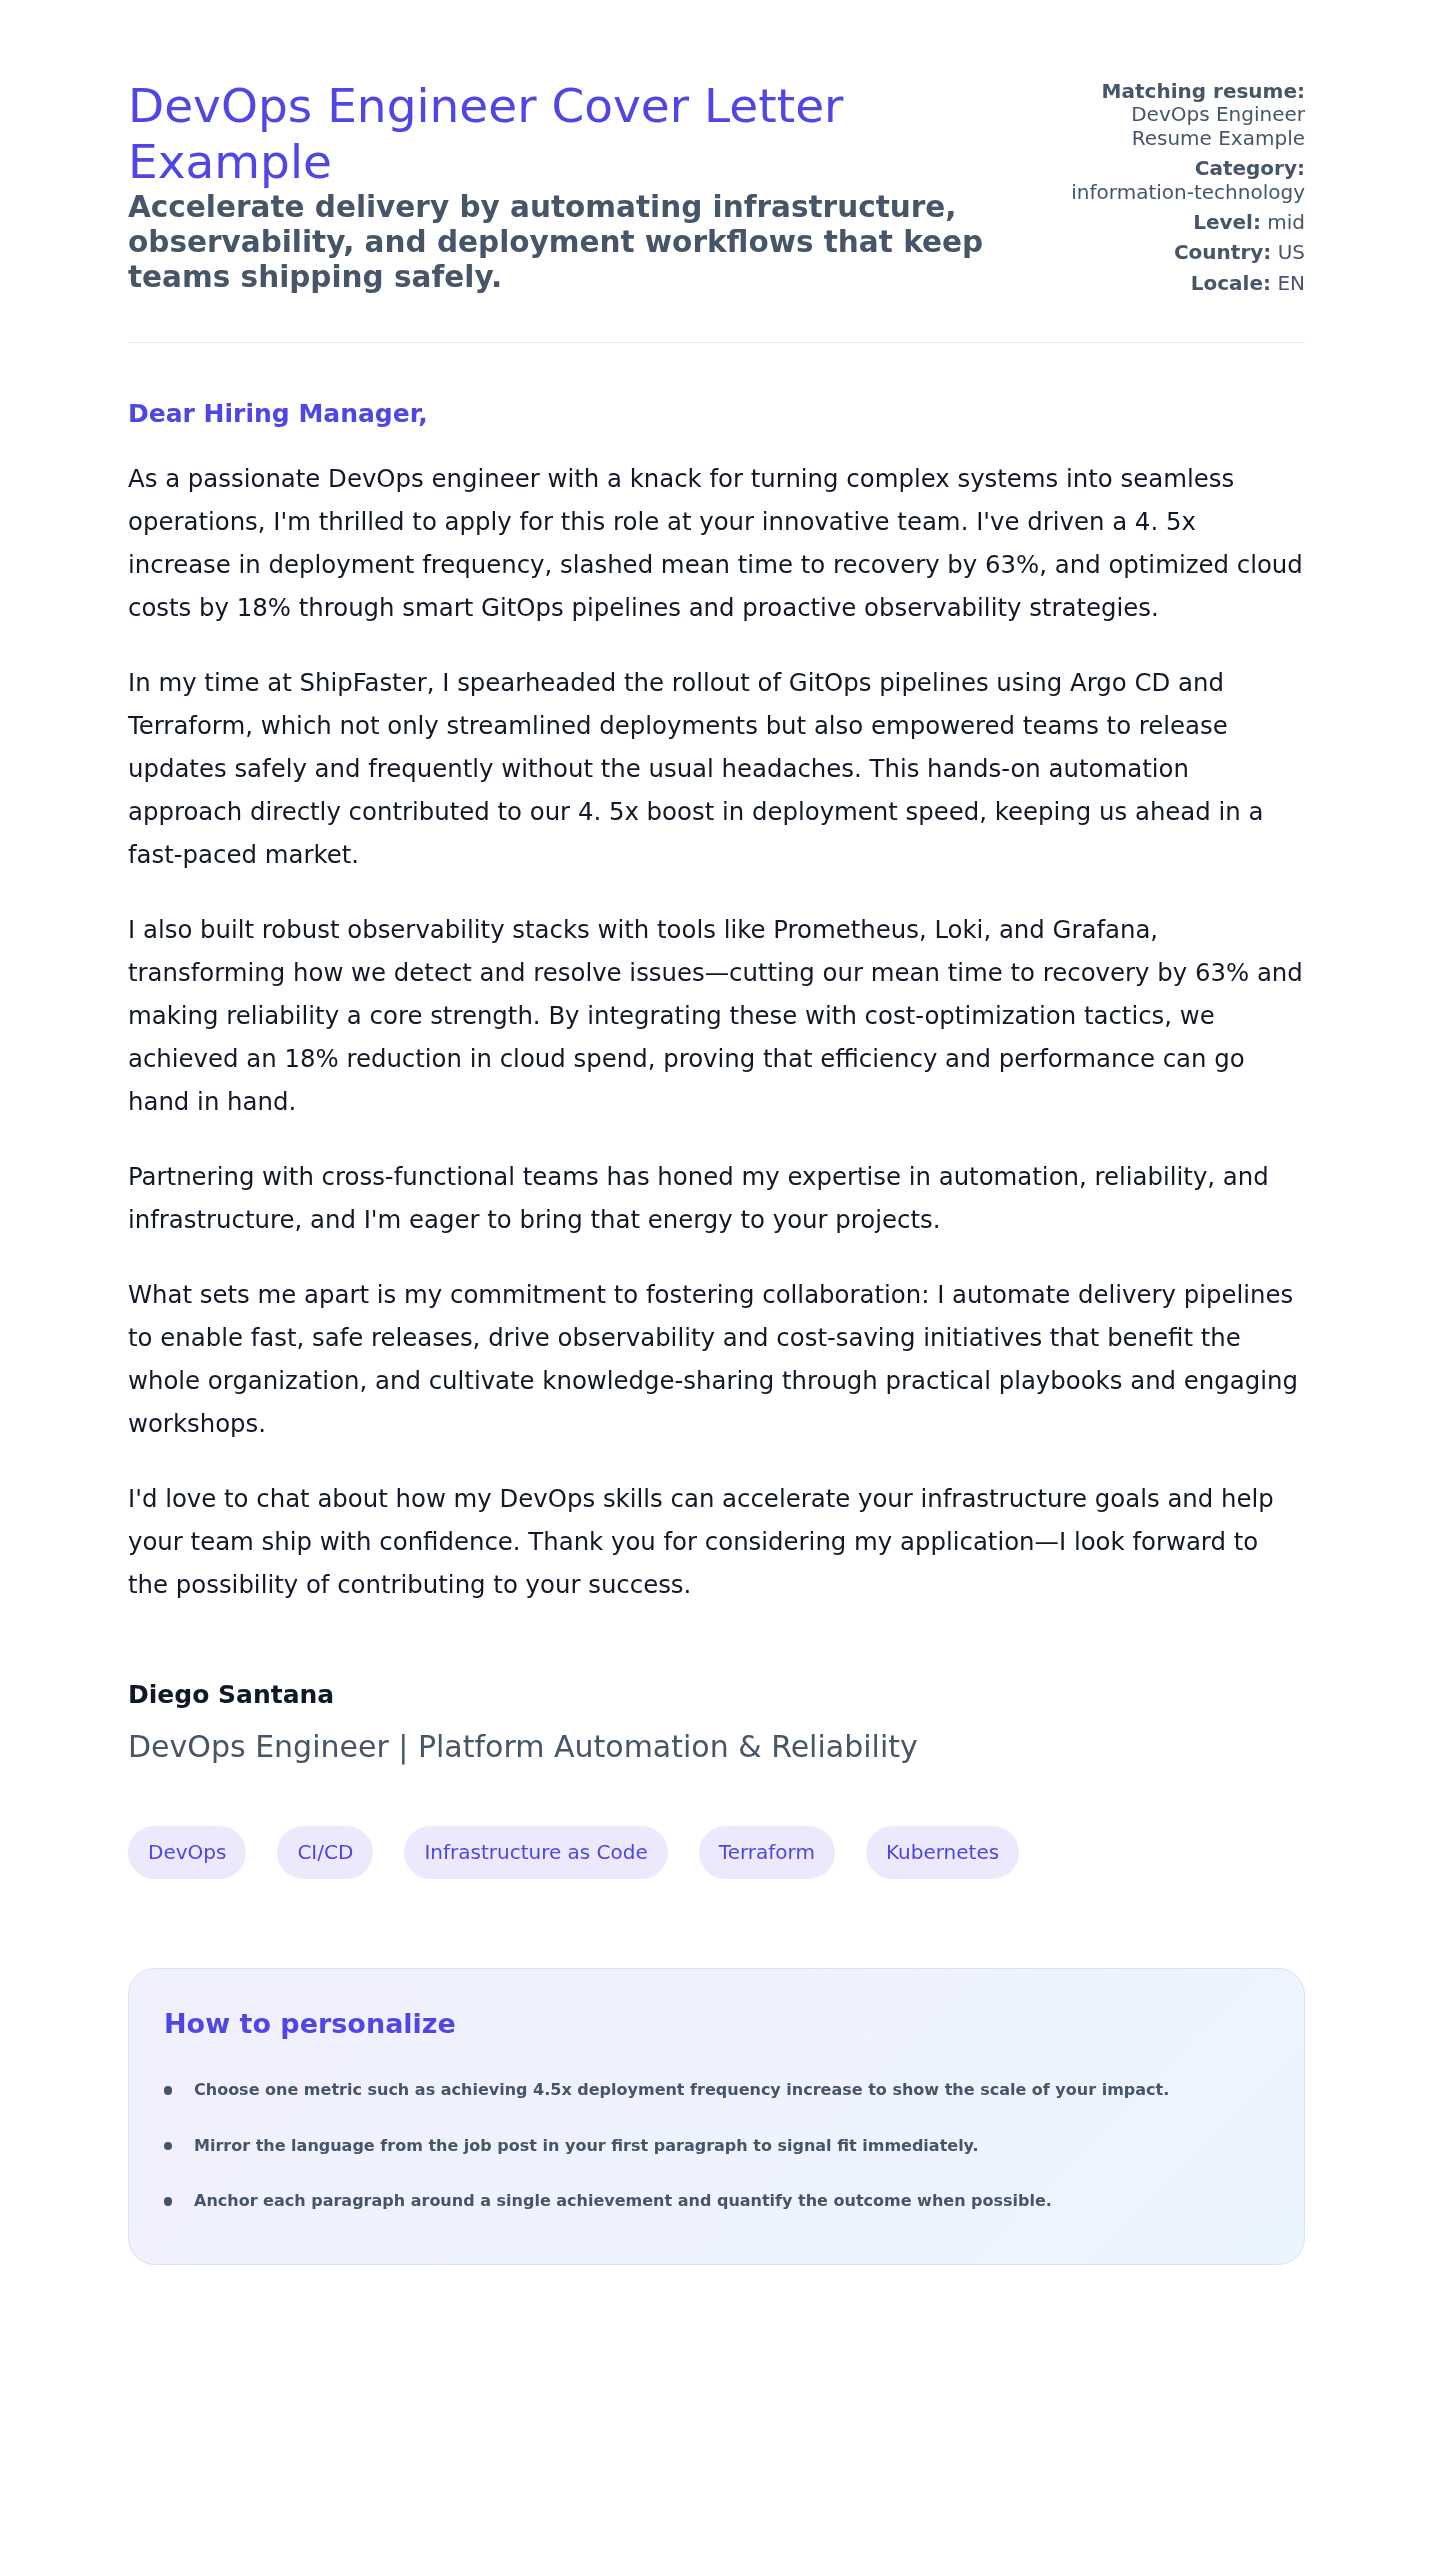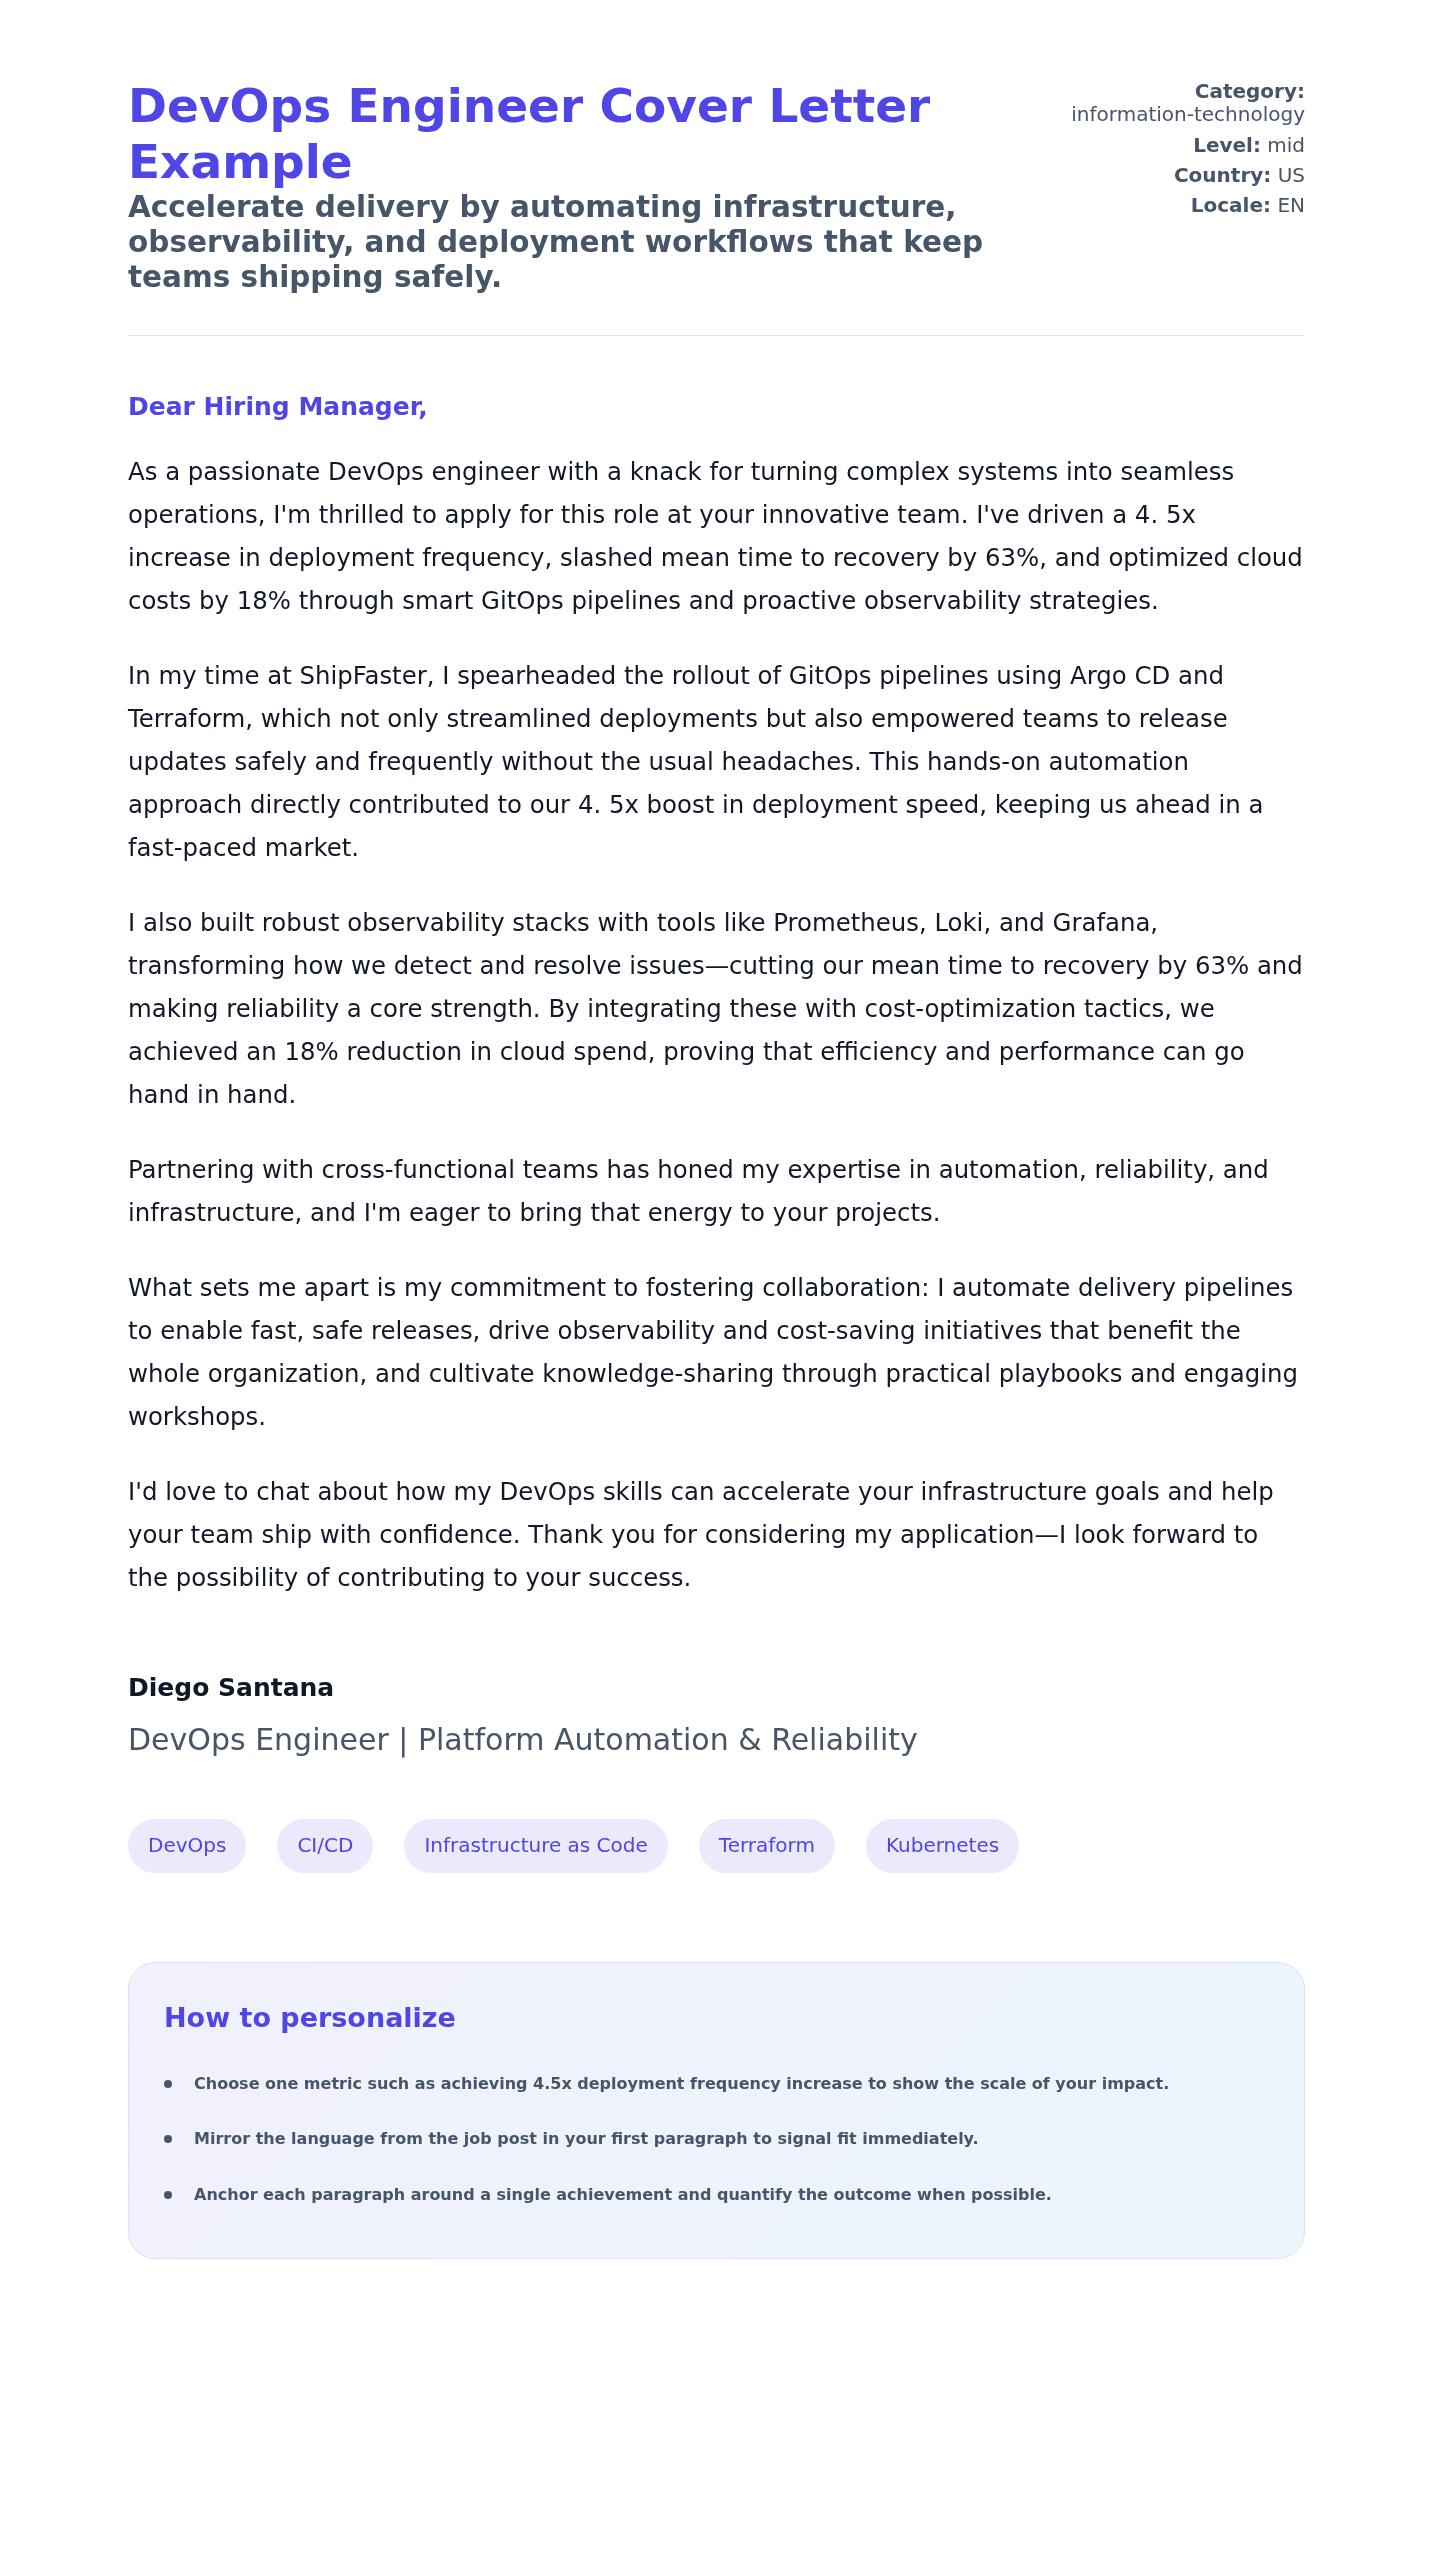--- a/index.html
+++ b/index.html
@@ -17,21 +17,21 @@
     .header {
       display: flex;
       justify-content: space-between;
       align-items: flex-start;
       padding-bottom: 40px;
       border-bottom: 1.7px solid #e5e7eb;
     }
     .header-left { width: 910px; }
     .title {
       font-size: 47px;
-      font-weight: bold;
+      font-weight: normal;
       color: #4f46e5;
       line-height: 56px;
       letter-spacing: 0px;
     }
     .subtitle {
       font-size: 29.5px;
       font-weight: bold;
       color: #475569;
       line-height: 35px;
       margin-top: 0px;
@@ -123,20 +123,25 @@
 <body>
 
 <div class="page">
 
   <header class="header">
     <div class="header-left">
       <h1 class="title">DevOps Engineer Cover Letter Example</h1>
       <h2 class="subtitle">Accelerate delivery by automating infrastructure, observability, and deployment workflows that keep teams shipping safely.</h2>
     </div>
     <div class="meta">
+      <div class="row">
+        <span class="lbl block">Matching resume:</span>
+        <span class="block">DevOps Engineer</span>
+        <span class="block">Resume Example</span>
+      </div>
       <div class="row">
         <span class="lbl block">Category:</span>
         <span class="block">information-technology</span>
       </div>
       <div class="row">
         <span class="lbl">Level:</span>
         <span>mid</span>
       </div>
       <div class="row">
         <span class="lbl">Country:</span>

